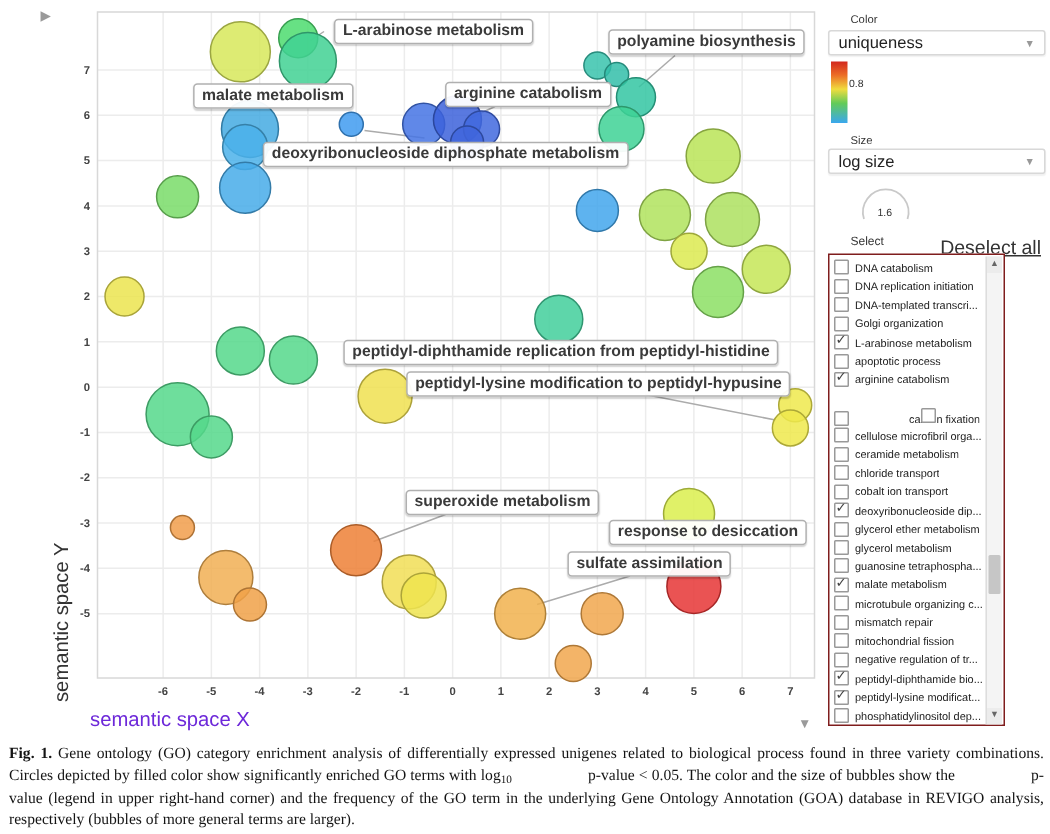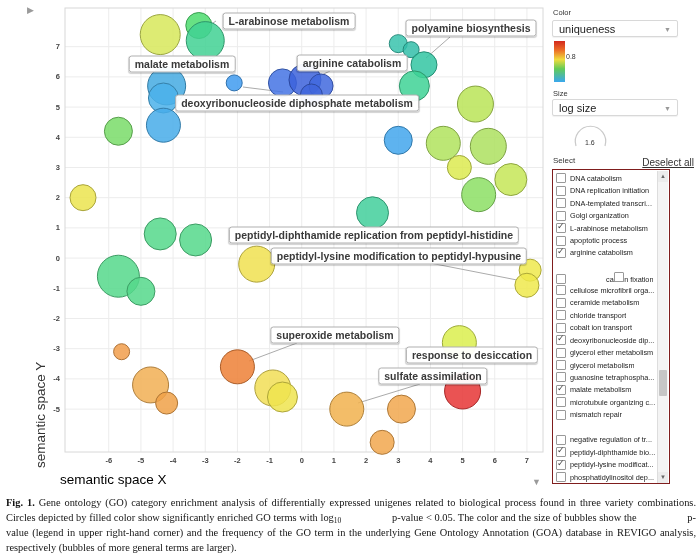--- a/index.html
+++ b/index.html
@@ -6,36 +6,36 @@
   .page{position:relative;width:700px;height:556px;background:#fff;overflow:hidden;
         font-family:"Liberation Sans",sans-serif;}
   svg{position:absolute;left:0;top:0;}
   .expand-arrow{position:absolute;left:27px;top:5px;font-size:9px;color:#9a9a9a;}
   .collapse-arrow{position:absolute;left:532px;top:477px;font-size:9px;color:#9a9a9a;}
   .labels-layer{position:absolute;left:0;top:0;width:700px;height:492px;pointer-events:none;}
   .bubble-label{position:absolute;transform:translate(-50%,-50%);white-space:nowrap;
       background:rgba(255,255,255,0.95);border:1px solid #b0b0b0;border-radius:3px;
       padding:1px 5px 2px 5px;font-size:10.5px;font-weight:bold;color:#3a3a3a;
       box-shadow:0 1px 1px rgba(0,0,0,0.18);}
-  .x-axis-label{position:absolute;left:60px;top:472px;font-size:13.5px;color:#000000;}
+  .x-axis-label{position:absolute;left:60px;top:472px;font-size:13.5px;color:#6d28d9;}
   .y-axis-label{position:absolute;left:33px;top:468px;transform:rotate(-90deg);
       transform-origin:0 0;font-size:13.5px;color:#333;white-space:nowrap;}
   
   .panel{position:absolute;left:552px;top:0;width:146px;height:492px;}
-  .sec-title{position:absolute;left:1px;font-size:7.5px;color:#333;}
-  .dropdown{position:absolute;left:0;width:126px;height:17px;background:#fff;
+  .sec-title{position:absolute;left:15px;font-size:7.5px;color:#333;}
+  .dropdown{position:absolute;left:0;width:145px;height:17px;background:#fff;
       border:1px solid #d8d8d8;border-radius:2px;box-shadow:0 1px 1px rgba(0,0,0,0.06);
       font-size:11px;color:#222;line-height:17px;padding-left:6px;box-sizing:border-box;}
   .dropdown .chev{position:absolute;right:6px;top:0;font-size:7px;color:#999;line-height:17px;}
   .gradient-bar{position:absolute;left:2px;top:41px;width:11px;height:41px;
       background:linear-gradient(180deg,#d2281e 0%,#ec6c26 22%,#f0dc3e 45%,#62cb58 68%,#3aa7ee 100%);}
   .grad-tick{position:absolute;left:14px;top:53px;font-size:7px;color:#333;}
   .size-tick{position:absolute;left:33px;top:139px;font-size:7px;color:#333;}
   .select-title{top:156px;font-size:8px;}
-  .deselect{position:absolute;right:4px;top:157px;font-size:10px;color:#333;
+  .deselect{position:absolute;right:4px;top:157px;font-size:13px;color:#333;
       text-decoration:underline;cursor:pointer;}
   .go-list{position:absolute;left:0;top:169px;width:118px;height:315px;background:#fff;
       border:1px solid #7f1d1d;box-sizing:border-box;overflow:hidden;}
   .row{position:absolute;left:0;width:132px;height:12.6px;display:flex;align-items:center;}
   .cb{width:8px;height:8px;border:1px solid #999;background:#fff;margin:0 4px 0 3px;
       flex:none;position:relative;border-radius:1px;}
   .cb .mark{position:absolute;left:0px;top:-3px;font-size:9px;color:#444;}
   .row-label{font-size:7.3px;color:#222;white-space:nowrap;overflow:hidden;}
   .scrollbar{position:absolute;right:1px;top:1px;width:11px;height:312px;background:#f4f4f4;
       border-left:1px solid #ddd;box-sizing:border-box;}
@@ -294,20 +294,24 @@
           <span class="row-label">malate metabolism</span>
         </div>
         <div class="row" style="top: 226.1px;">
           <span class="cb"></span>
           <span class="row-label">microtubule organizing c...</span>
         </div>
         <div class="row" style="top: 238.55px;">
           <span class="cb"></span>
           <span class="row-label">mismatch repair</span>
         </div>
+        <div class="row" style="top: 251px;">
+          <span class="cb"></span>
+          <span class="row-label">mitochondrial fission</span>
+        </div>
         <div class="row" style="top: 263.45px;">
           <span class="cb"></span>
           <span class="row-label">negative regulation of tr...</span>
         </div>
         <div class="row" style="top: 275.9px;">
           <span class="cb">
             <span class="mark">✓</span>
           </span>
           <span class="row-label">peptidyl-diphthamide bio...</span>
         </div>

